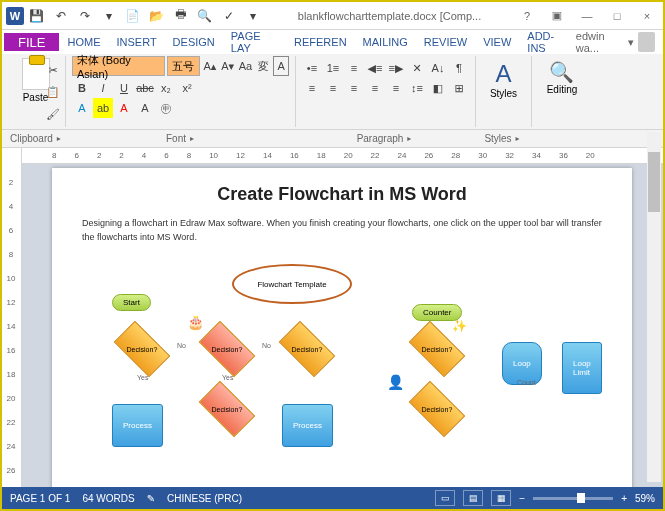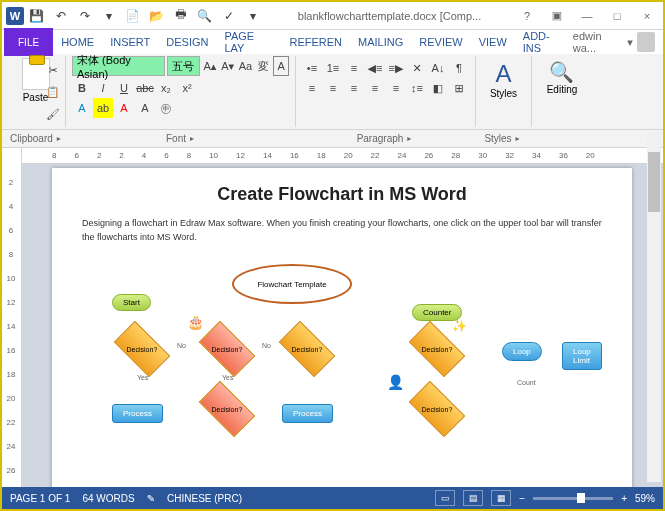--- a/index.html
+++ b/index.html
@@ -5,32 +5,32 @@
 *{box-sizing:border-box;margin:0;padding:0;font-family:"Segoe UI",Tahoma,sans-serif}
 body{width:665px;height:511px;overflow:hidden;background:#fff;border:2px solid #d4c000;position:relative}
 .titlebar{height:28px;background:#fff;display:flex;align-items:center;padding:0 4px;border-bottom:1px solid #d4d4d4}
 .qat{display:flex;gap:2px;align-items:center}
 .qat-btn{width:22px;height:22px;display:flex;align-items:center;justify-content:center;font-size:12px;color:#444}
 .word-icon{width:18px;height:18px;background:#2b579a;color:#fff;font-size:11px;font-weight:bold;display:flex;align-items:center;justify-content:center;border-radius:2px}
 .title-text{flex:1;text-align:center;font-size:11px;color:#666}
 .win-controls{display:flex;gap:6px}
 .win-btn{width:24px;height:20px;display:flex;align-items:center;justify-content:center;font-size:11px;color:#666}
 .menubar{height:24px;display:flex;align-items:center;padding:0 2px;background:#fff}
-.file-tab{background:#6d28d9;color:#fff;padding:3px 14px;font-size:10px;height:28px;display:flex;align-items:center}
+.file-tab{background:#a21caf;color:#fff;padding:3px 14px;font-size:13px;height:18px;display:flex;align-items:center}
 .menu-tab{padding:3px 8px;font-size:11px;color:#2b579a;height:24px;display:flex;align-items:center}
 .menu-tab.active{color:#2b579a}
 .user-area{margin-left:auto;font-size:11px;color:#666;display:flex;align-items:center;gap:4px;padding-right:6px}
 .avatar{width:20px;height:20px;background:#ccc;border-radius:2px}
 .ribbon{height:76px;background:#f3f3f3;border-bottom:1px solid #d4d4d4;display:flex;padding:2px 4px}
 .ribbon-group{border-right:1px solid #d4d4d4;padding:0 6px;display:flex;flex-direction:column;position:relative}
 .paste-btn{display:flex;flex-direction:column;align-items:center;gap:2px;padding:2px 4px}
 .paste-icon{width:28px;height:32px;background:#fff;border:1px solid #ccc;position:relative}
 .paste-icon::before{content:"";position:absolute;top:-4px;left:6px;width:14px;height:8px;background:#f0c000;border:1px solid #aa8800;border-radius:2px}
 .font-box{display:flex;gap:2px;margin-bottom:2px}
-.font-select{height:20px;border:1px solid #ababab;background:#86efac;font-size:11px;padding:0 4px;display:flex;align-items:center}
+.font-select{height:20px;border:1px solid #ababab;background:#fdba74;font-size:11px;padding:0 4px;display:flex;align-items:center}
 .font-name{width:118px}
 .font-size{width:40px}
 .btn-row{display:flex;gap:1px}
 .rbtn{width:20px;height:20px;display:flex;align-items:center;justify-content:center;font-size:11px;color:#444;border:1px solid transparent}
 .styles-btn{display:flex;flex-direction:column;align-items:center;padding:4px 8px}
 .styles-icon{font-size:24px;color:#2b579a}
 .group-labels{height:18px;background:#f3f3f3;display:flex;font-size:10px;color:#666;border-bottom:1px solid #d4d4d4}
 .glabel{padding:0 8px;display:flex;align-items:center;gap:4px}
 .glabel .arrow{font-size:8px}
 .ruler-area{display:flex;height:350px}
@@ -40,21 +40,21 @@
 .hruler{height:16px;background:#fff;border-bottom:1px solid #d4d4d4;font-size:8px;color:#666;display:flex;align-items:center;padding-left:30px;gap:18px}
 .page{background:#fff;margin:4px 0 0 30px;width:580px;height:340px;box-shadow:0 0 4px rgba(0,0,0,0.3);padding:16px 30px;position:relative}
 .doc-title{text-align:center;font-size:18px;font-weight:bold;color:#222;margin-bottom:12px}
 .doc-para{font-size:9px;color:#333;line-height:1.5;margin-bottom:20px}
 .flowchart{position:relative;height:220px}
 .fc-ellipse{position:absolute;border:2px solid #c06020;border-radius:50%;background:#fff;display:flex;align-items:center;justify-content:center;font-size:8px}
 .fc-start{position:absolute;background:linear-gradient(#d4f088,#a8d048);border:1px solid #88b028;border-radius:10px;font-size:8px;display:flex;align-items:flex-start;justify-content:center;padding:3px 10px}
 .fc-diamond{position:absolute;width:50px;height:30px;background:linear-gradient(#ffd060,#f0a020);border:1px solid #d08000;transform:rotate(45deg);display:flex;align-items:center;justify-content:center}
 .fc-diamond span{transform:rotate(-45deg);font-size:7px}
 .fc-diamond.pink{background:linear-gradient(#ffb0a0,#f07050)}
-.fc-process{position:absolute;background:linear-gradient(#80d0f0,#40a0e0);border:1px solid #2080c0;border-radius:3px;font-size:8px;display:flex;align-items:center;justify-content:center;padding:4px 10px;color:#fff}
+.fc-process{position:absolute;background:linear-gradient(#80d0f0,#40a0e0);border:1px solid #2080c0;border-radius:3px;font-size:8px;display:flex;align-items:center;justify-content:center;padding:16px 10px;color:#fff}
 .fc-label{position:absolute;font-size:7px;color:#666}
 .statusbar{position:absolute;bottom:0;left:0;right:0;height:22px;background:#2b579a;color:#fff;display:flex;align-items:center;font-size:10px;padding:0 8px;gap:12px}
 .status-right{margin-left:auto;display:flex;align-items:center;gap:8px}
 .view-btn{width:20px;height:16px;border:1px solid rgba(255,255,255,0.4);display:flex;align-items:center;justify-content:center;font-size:9px}
 .zoom-slider{width:80px;height:3px;background:rgba(255,255,255,0.4);position:relative}
 .zoom-thumb{position:absolute;width:8px;height:10px;background:#fff;top:-4px;left:44px}
 .scroll-v{position:absolute;right:2px;top:130px;width:14px;height:350px;background:#f0f0f0}
 .scroll-thumb{width:12px;height:60px;background:#c0c0c0;margin:20px 1px}
 </style>
 </head>

